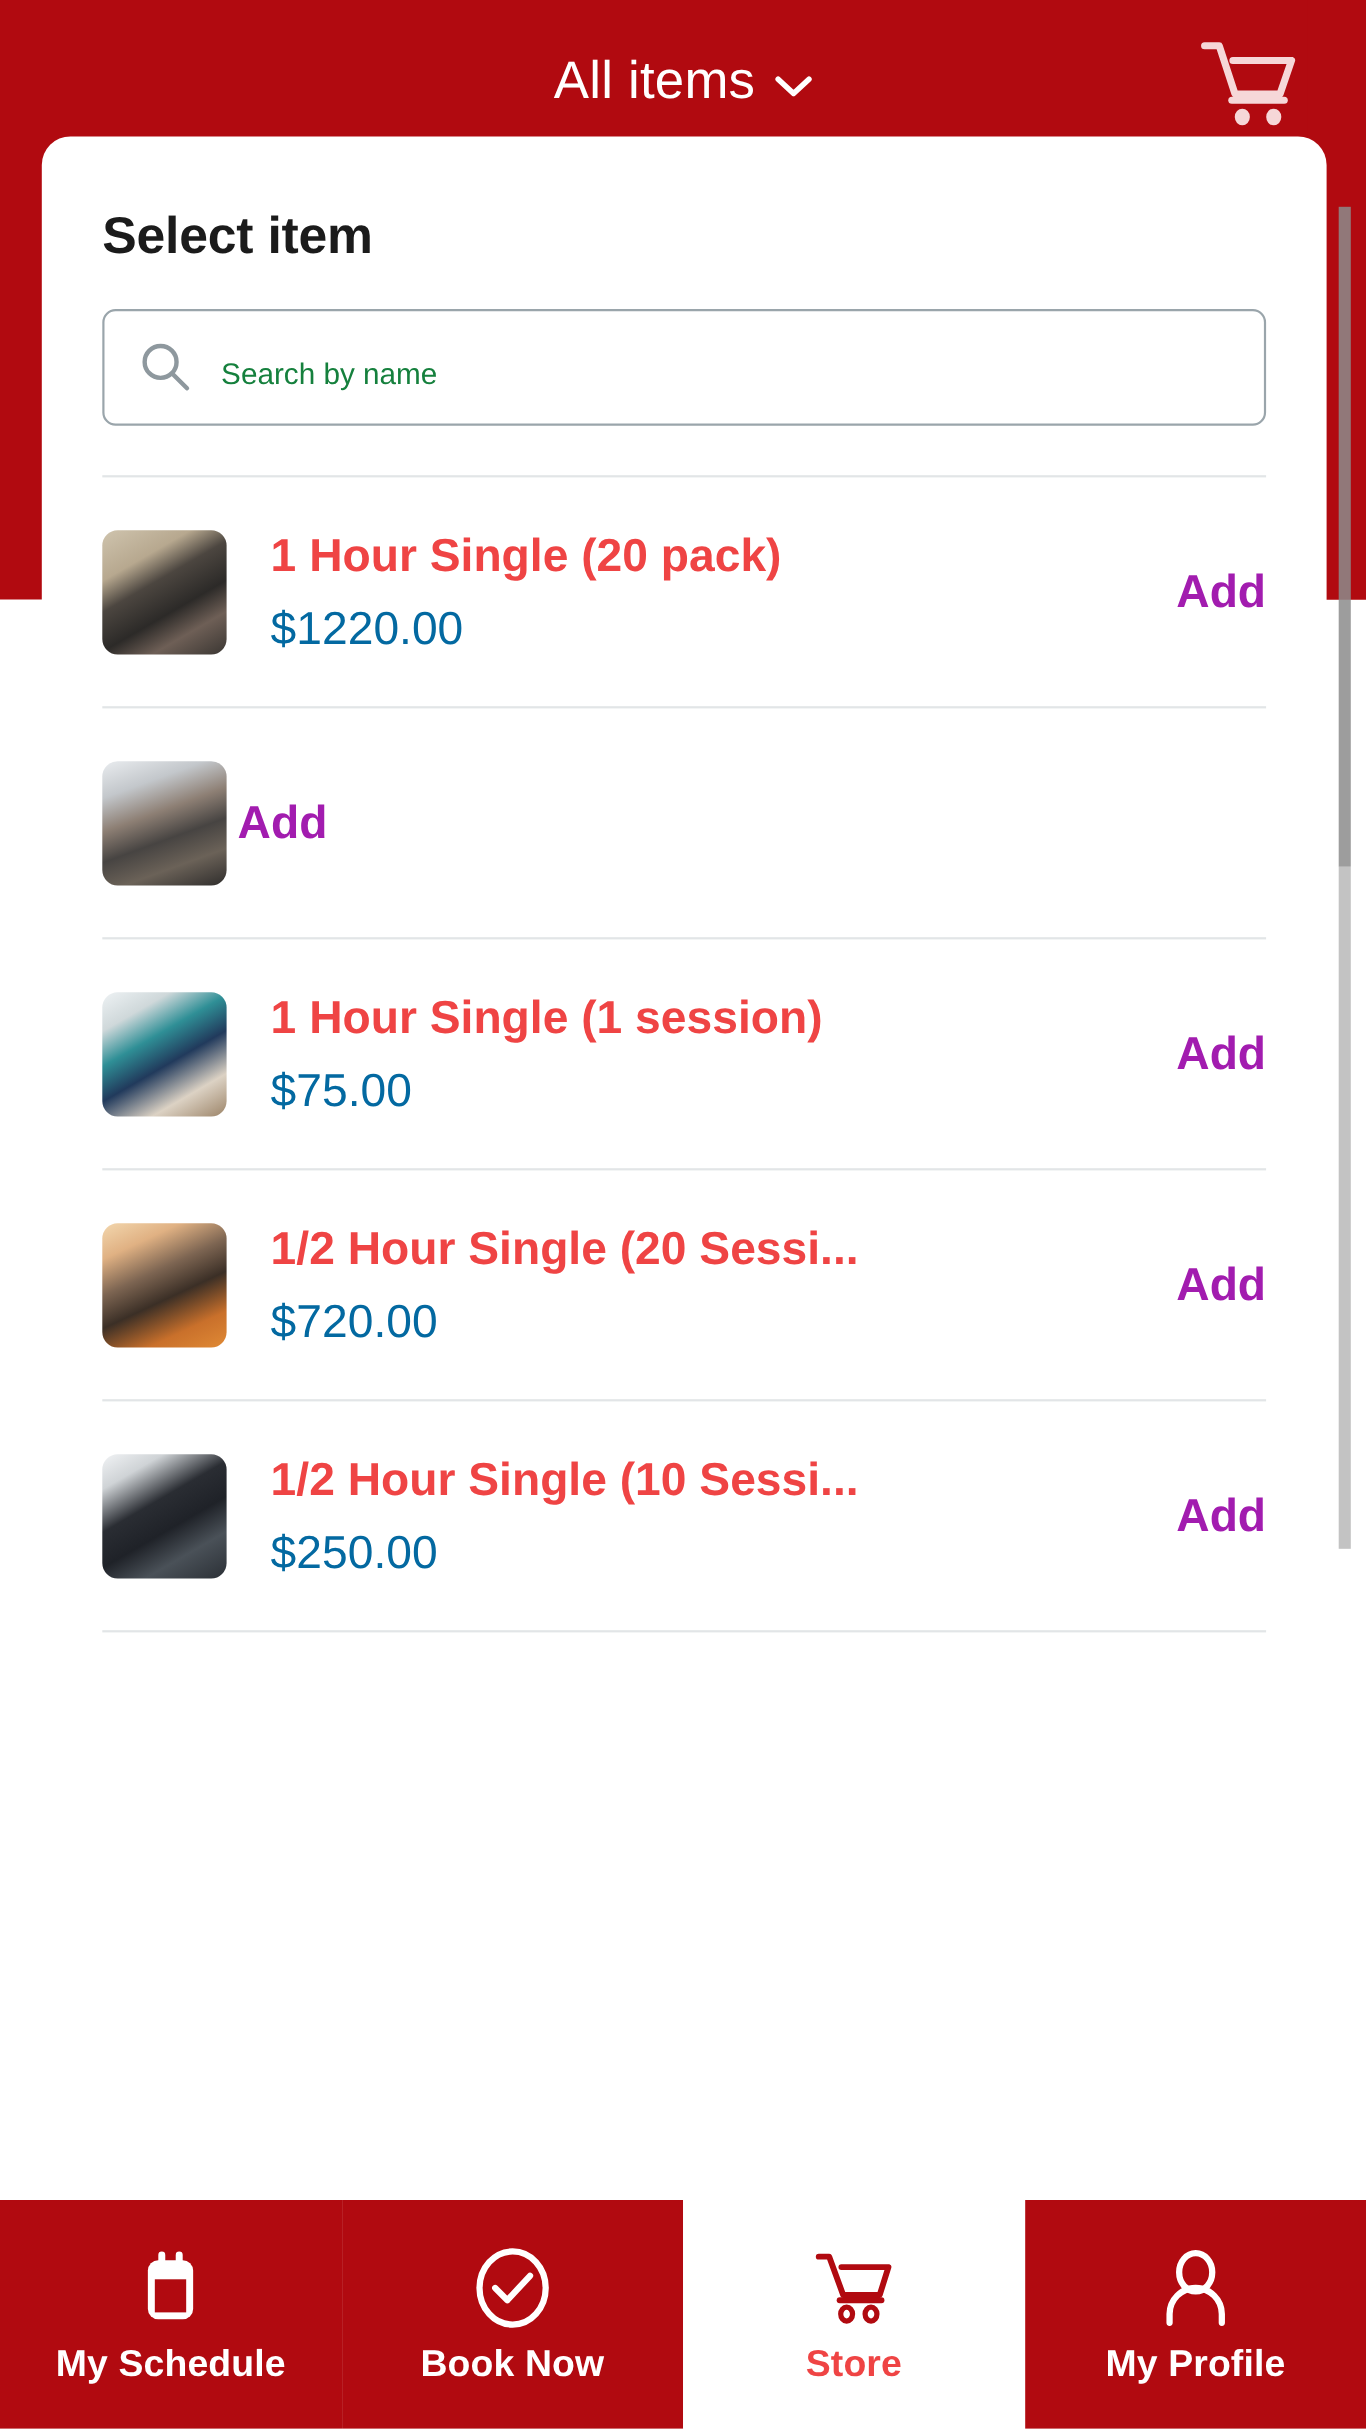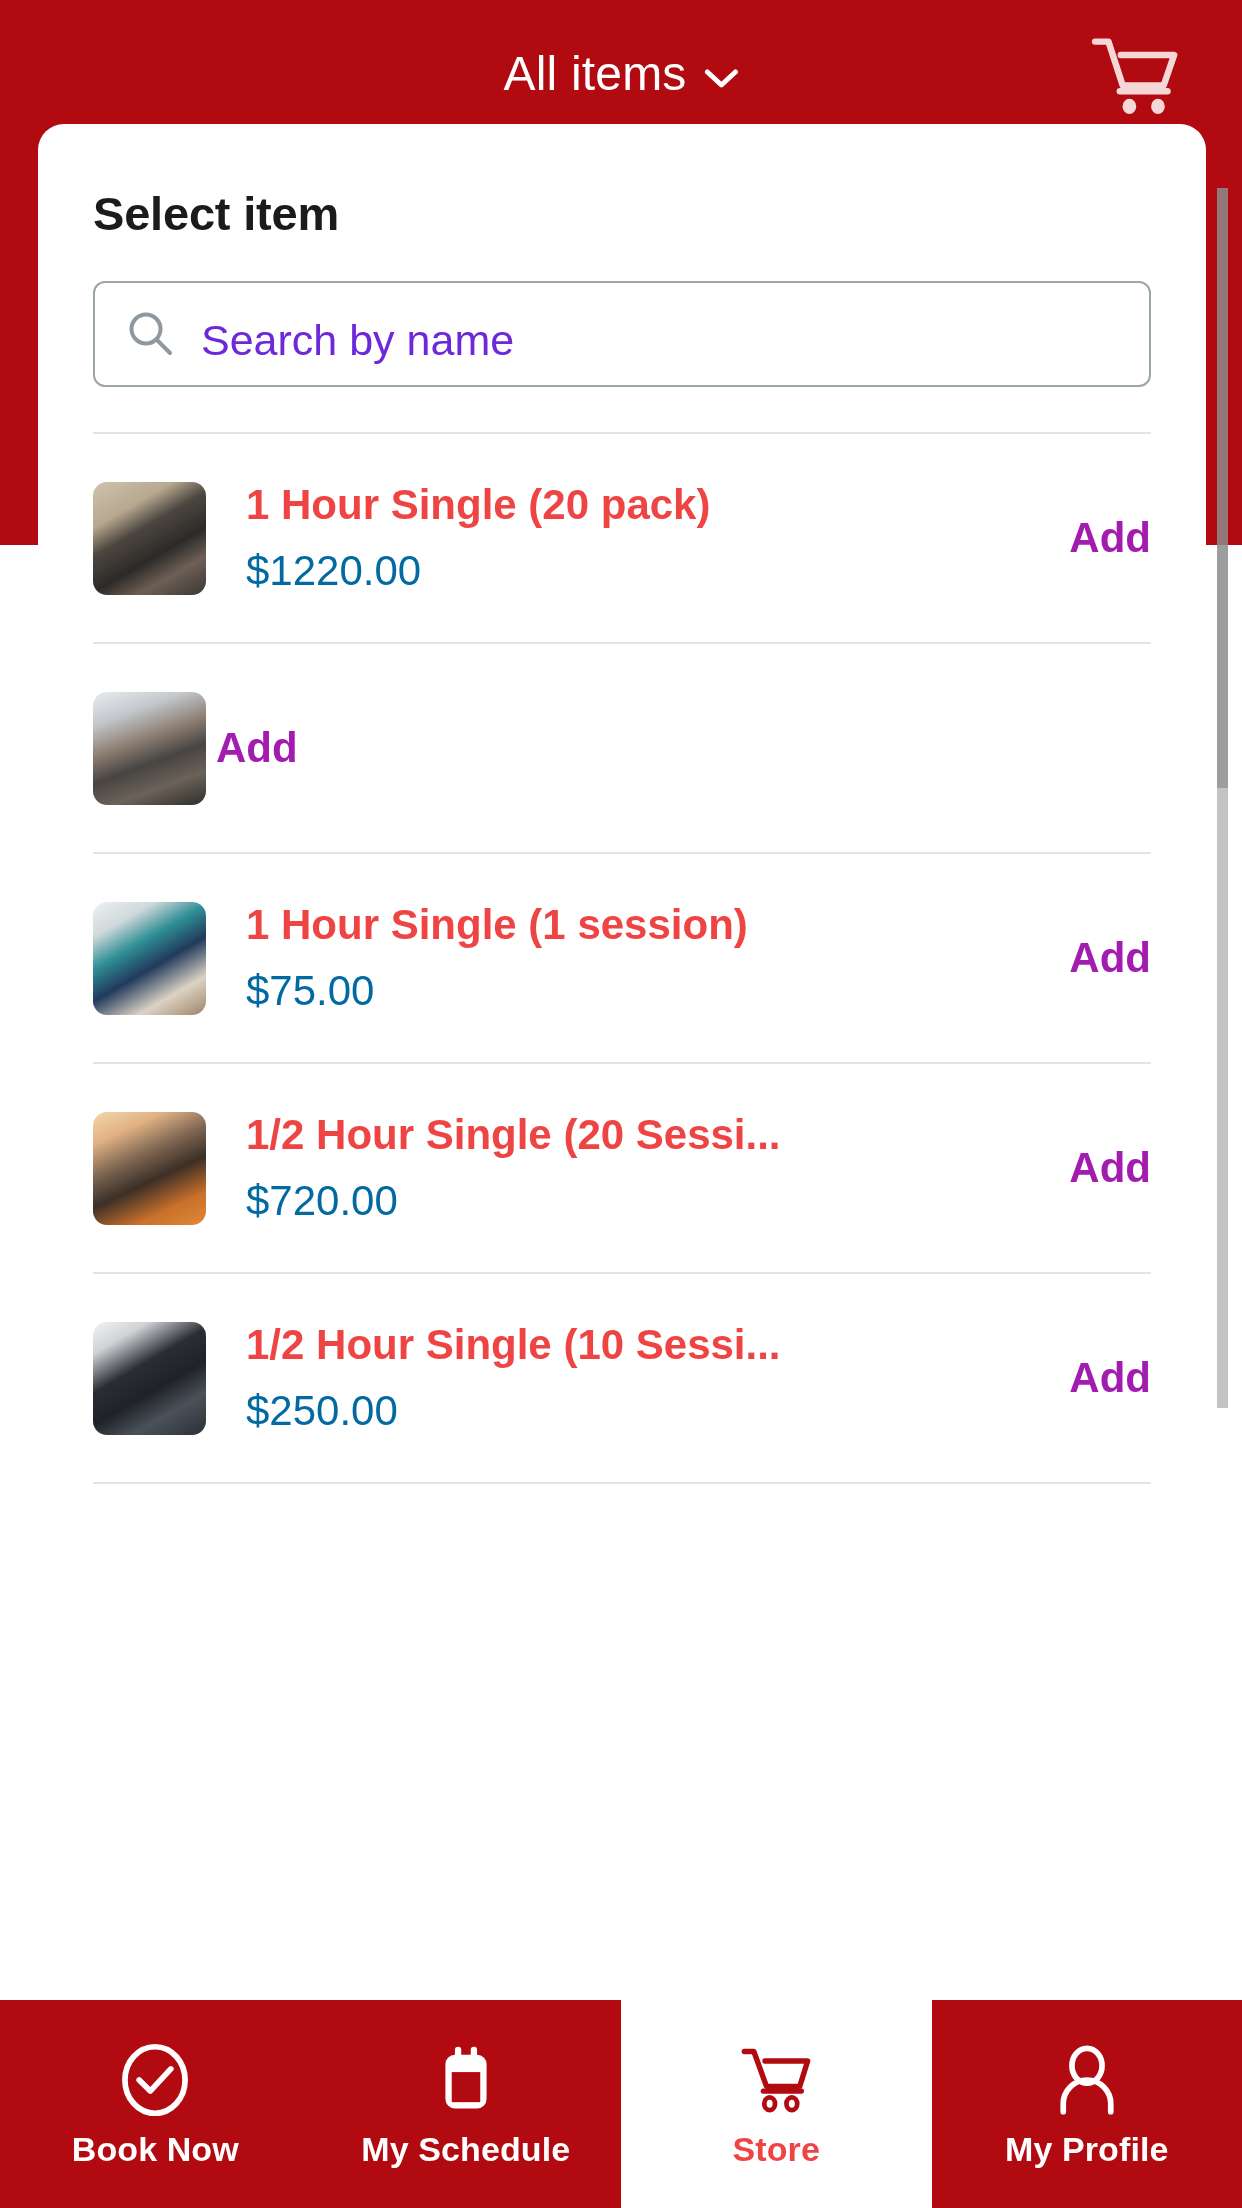--- a/index.html
+++ b/index.html
@@ -69,21 +69,21 @@
     height:106px;
     border:2px solid #9aa5ab;
     border-radius:12px;
     display:flex; align-items:center;
     padding-left:30px;
     background:#fff;
   }
   .search-icon{ width:52px; height:52px; flex:0 0 auto; }
   .search-ph{
     margin-left:24px;
-    font-size:43px; color:#6d28d9; font-weight:400;margin-top:12px;
+    font-size:27px; color:#15803d; font-weight:400;margin-top:12px;
   }
 
   
   .list{ margin-top:45px; }
   .divider{ height:2px; background:#e2e5e7; width:100%; }
 
   .row{
     display:flex; align-items:center;
     height:208px;
     gap:0;
@@ -240,35 +240,35 @@
     </div>
   </div>
 
   <div class="scroll-track"></div>
   <div class="scroll-thumb"></div>
   <div class="scroll-thumb2"></div>
 
   <div class="bottomnav" id="bottom-nav">
       <div class="nav-item">
         <svg class="nav-icon" viewBox="0 0 48 48">
-          <ellipse cx="24" cy="24" rx="19" ry="21" fill="none" stroke="#ffffff" stroke-width="3.6"></ellipse>
-          <polyline points="14,24 21,31 34,17" fill="none" stroke="#ffffff" stroke-width="3.6" stroke-linecap="round" stroke-linejoin="round"></polyline>
-        </svg>
-        <span class="nav-label">Book Now</span>
-      </div>
-      <div class="nav-item">
-        <svg class="nav-icon" viewBox="0 0 48 48">
           <rect x="11" y="8" width="26" height="34" rx="6" fill="#ffffff"></rect>
           <rect x="15" y="19" width="18" height="19" fill="none" stroke="#b10a10" stroke-width="0"></rect>
           <rect x="15" y="19" width="18" height="19" fill="#b10a10"></rect>
           <rect x="17" y="3" width="4" height="9" rx="2" fill="#ffffff"></rect>
           <rect x="27" y="3" width="4" height="9" rx="2" fill="#ffffff"></rect>
         </svg>
         <span class="nav-label">My Schedule</span>
       </div>
+      <div class="nav-item">
+        <svg class="nav-icon" viewBox="0 0 48 48">
+          <ellipse cx="24" cy="24" rx="19" ry="21" fill="none" stroke="#ffffff" stroke-width="3.6"></ellipse>
+          <polyline points="14,24 21,31 34,17" fill="none" stroke="#ffffff" stroke-width="3.6" stroke-linecap="round" stroke-linejoin="round"></polyline>
+        </svg>
+        <span class="nav-label">Book Now</span>
+      </div>
       <div class="nav-item active">
         <svg class="nav-icon" viewBox="0 0 48 48">
           <path d="M4 6 h6 l8 22 h21 l5 -16 h-27" fill="none" stroke="#b10a10" stroke-width="3.4" stroke-linecap="round" stroke-linejoin="round"></path>
           <line x1="16" y1="31" x2="40" y2="31" stroke="#b10a10" stroke-width="3.4" stroke-linecap="round"></line>
           <ellipse cx="20" cy="39" rx="3.4" ry="4" fill="none" stroke="#b10a10" stroke-width="3"></ellipse>
           <ellipse cx="34" cy="39" rx="3.4" ry="4" fill="none" stroke="#b10a10" stroke-width="3"></ellipse>
         </svg>
         <span class="nav-label">Store</span>
       </div>
       <div class="nav-item">

